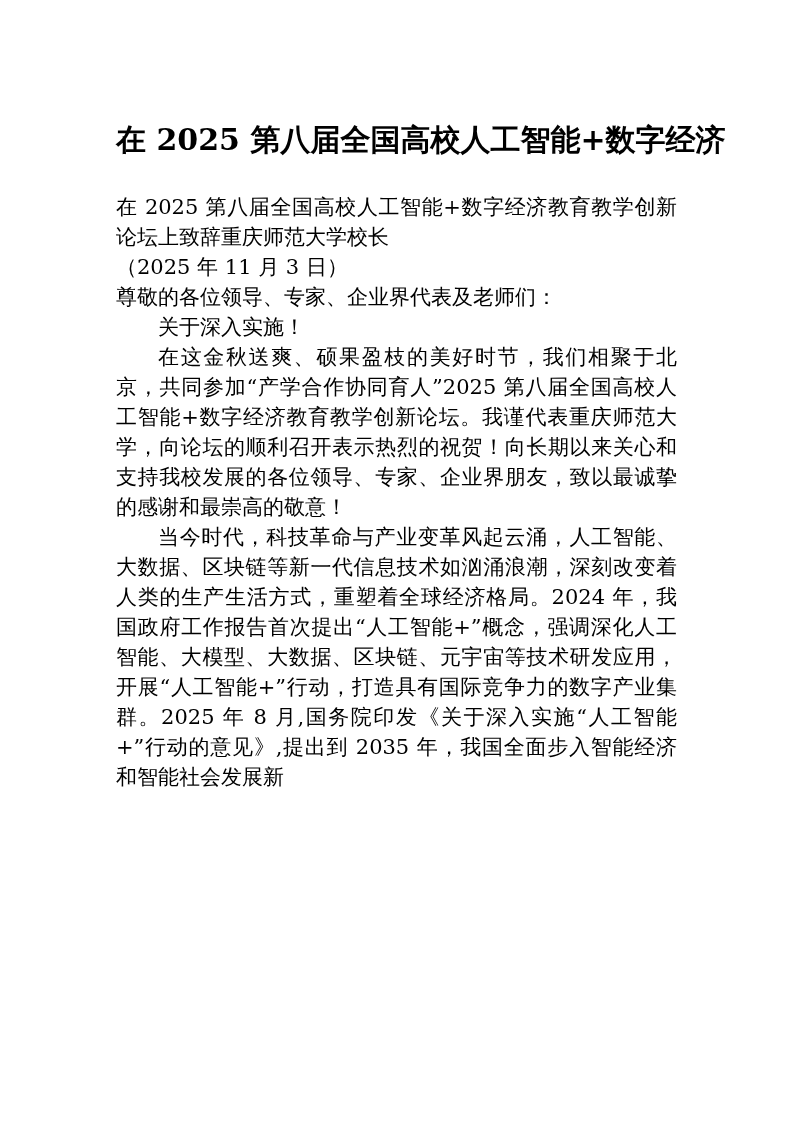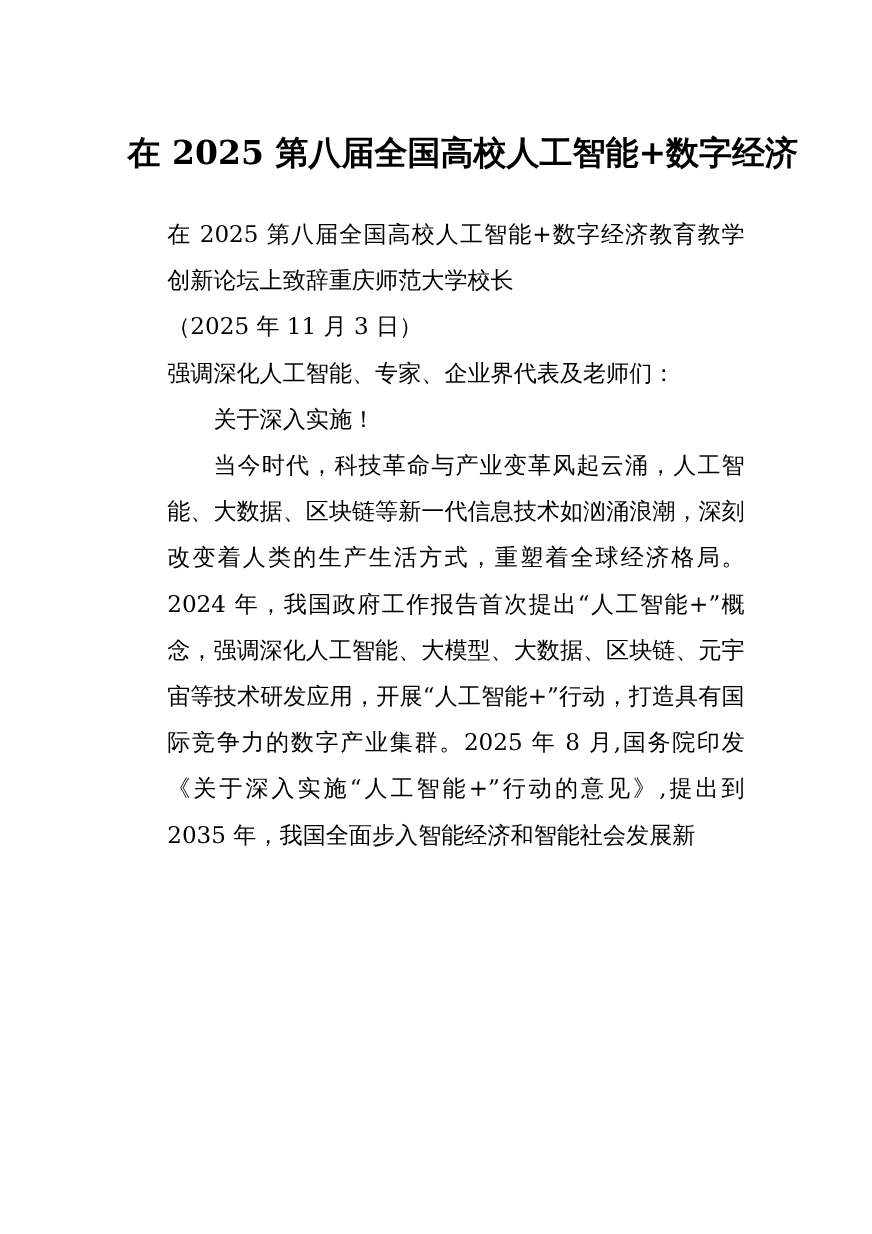--- a/index.html
+++ b/index.html
@@ -26,24 +26,23 @@
     line-height: 47px;
     font-weight: bold;
     color: #000000;
   }
   .doc-title .title-line {
     white-space: nowrap;
   }
   .body-text {
     margin-top: 29px;
     font-size: 21px;
-    line-height: 42px;
+    line-height: 30px;
     text-align: justify;
     color: #000000;
-    margin-left: 36px;
   }
   .body-text p {
     margin: 0;
     padding: 0;
   }
   .body-text p.indent {
     text-indent: 2em;
   }
 </style>
 </head>
@@ -52,19 +51,20 @@
 <div class="page">
   <div class="content">
 
     <div class="doc-title">
       <div class="title-line">在 2025 第八届全国高校人工智能+数字经济</div>
     </div>
 
     <div class="body-text">
       <p>在 2025 第八届全国高校人工智能+数字经济教育教学创新论坛上致辞重庆师范大学校长</p>
       <p>（2025 年 11 月 3 日）</p>
-      <p>强调深化人工智能、专家、企业界代表及老师们：</p>
+      <p>尊敬的各位领导、专家、企业界代表及老师们：</p>
       <p class="indent">关于深入实施！</p>
+      <p class="indent">在这金秋送爽、硕果盈枝的美好时节，我们相聚于北京，共同参加“产学合作协同育人”2025 第八届全国高校人工智能+数字经济教育教学创新论坛。我谨代表重庆师范大学，向论坛的顺利召开表示热烈的祝贺！向长期以来关心和支持我校发展的各位领导、专家、企业界朋友，致以最诚挚的感谢和最崇高的敬意！</p>
       <p class="indent">当今时代，科技革命与产业变革风起云涌，人工智能、大数据、区块链等新一代信息技术如汹涌浪潮，深刻改变着人类的生产生活方式，重塑着全球经济格局。2024 年，我国政府工作报告首次提出“人工智能+”概念，强调深化人工智能、大模型、大数据、区块链、元宇宙等技术研发应用，开展“人工智能+”行动，打造具有国际竞争力的数字产业集群。2025 年 8 月,国务院印发《关于深入实施“人工智能+”行动的意见》,提出到 2035 年，我国全面步入智能经济和智能社会发展新</p>
     </div>
 
   </div>
 </div>
 
 </body></html>

